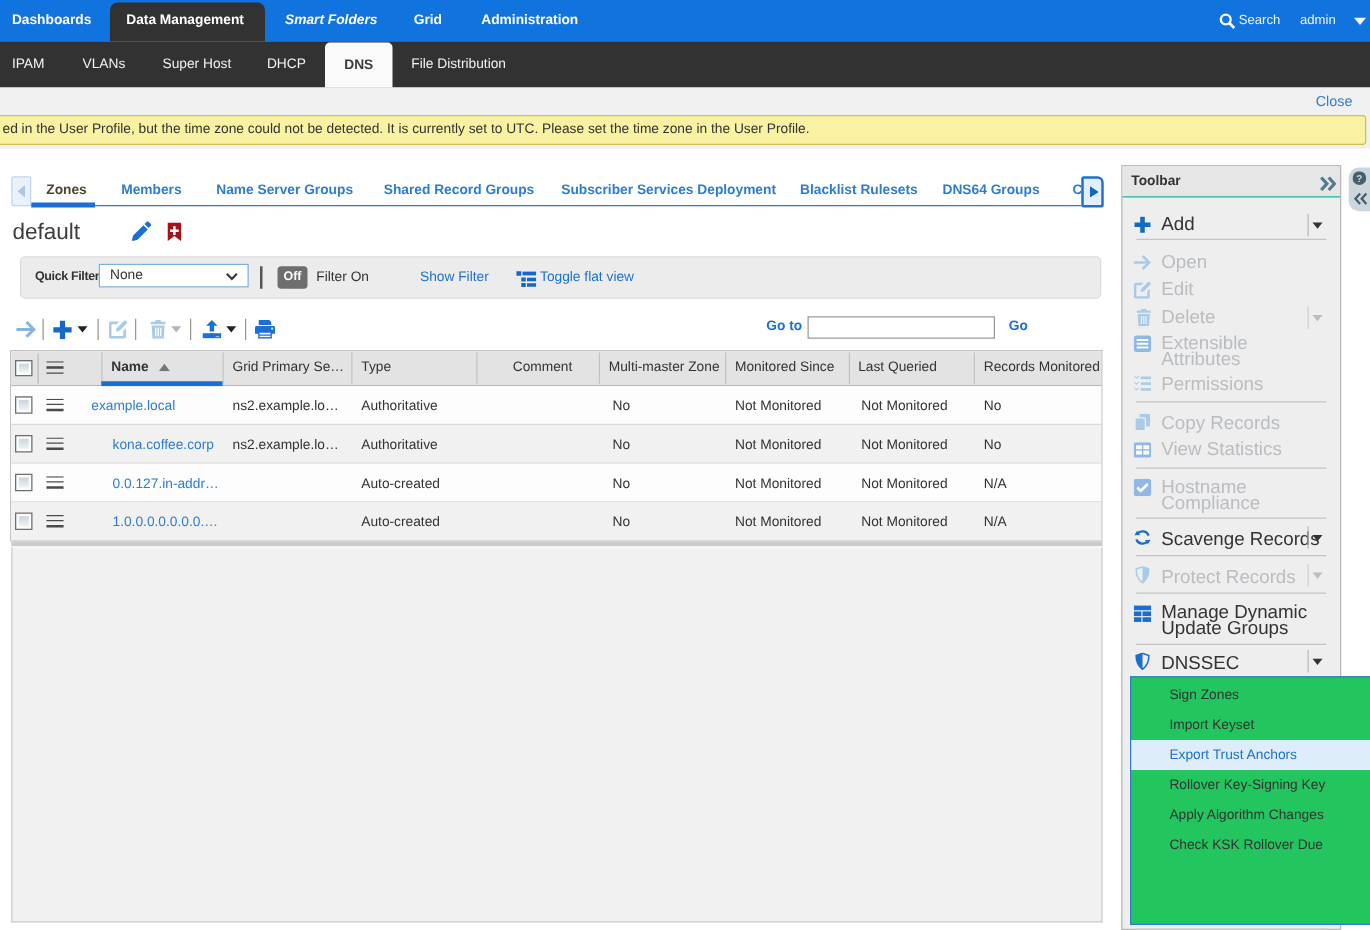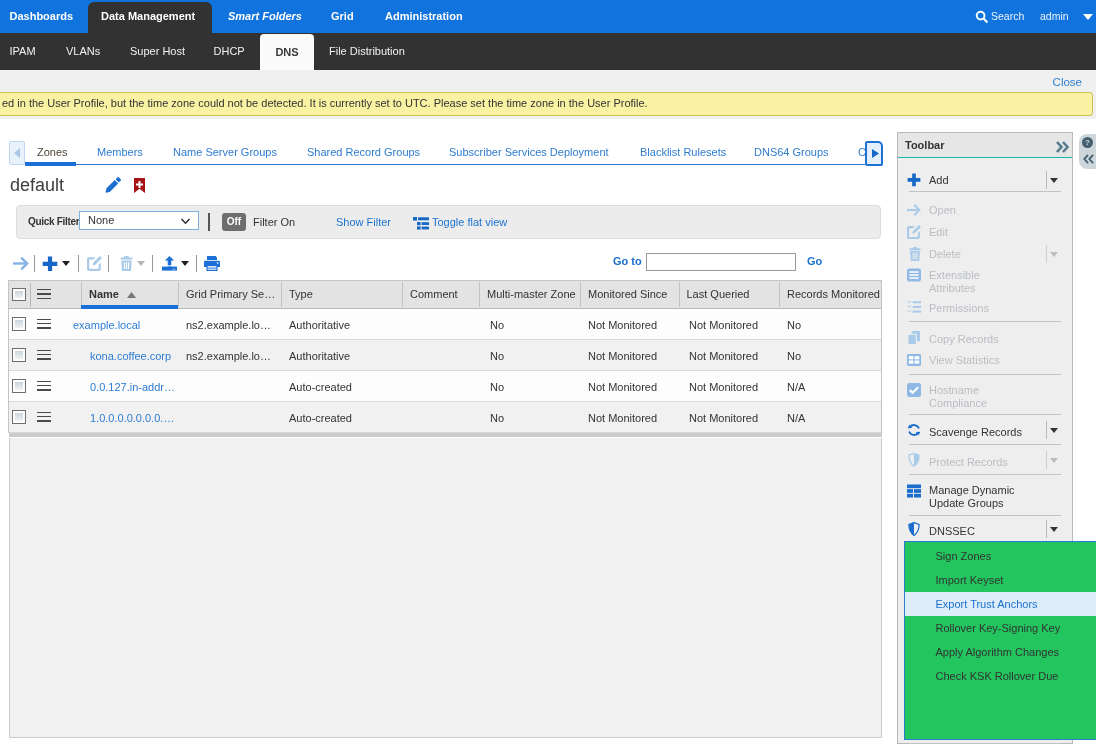--- a/index.html
+++ b/index.html
@@ -13,21 +13,21 @@
 #topnav .rt { font-weight:normal; color:#eef3fa; font-size:10.5px; }
 
 #subnav { left:0; top:33px; width:1096px; height:37px; background:#323233; }
 #subnav .item { position:absolute; top:0; height:37px; line-height:37px; font-size:11px; color:#f2f2f0; white-space:nowrap; }
 #dnstab { position:absolute; left:260px; top:34px; width:54px; height:36px; background:#fafafa; border-radius:4px 4px 0 0; text-align:center; line-height:36px; font-size:11px; font-weight:bold; color:#3a3a3a; z-index:3; }
 
 #graybar { left:0; top:70px; width:1096px; height:49px; background:#f0f0f0; }
 #closelink { position:absolute; right:14px; top:6px; color:#2e7dd1; font-size:11.5px; }
 #banner { position:absolute; left:-8px; top:22px; width:1100.5px; height:24px; background:#f9f2a2; border:1px solid #ccbe59; border-radius:0 3px 3px 0; font-size:11px; color:#333; line-height:21px; padding-left:9px; white-space:nowrap; overflow:hidden; }
 
-#tabstrip { left:0; top:140px; width:808px; height:25px; background:#fff; }
+#tabstrip { left:0; top:140px; width:808px; height:25px; background:#fff;font-weight:bold; }
 #tabline { position:absolute; left:25px; top:23.5px; width:840px; height:1.8px; background:#2878d8; }
 #zonesline { position:absolute; left:25px; top:21.5px; width:51px; height:4px; background:#1a6fd6; }
 #tabstrip .tab { position:absolute; top:3px; height:18px; line-height:18px; font-size:11px; color:#2e7cd0; white-space:nowrap; }
 .scrollbtn { position:absolute; width:16px; height:24px; border:1px solid #bdd7f0; background:#e9f1fa; border-radius:2px; }
 
 #title { left:10px; top:174.5px; font-size:18px; color:#3d3d3d; }
 
 #qfbar { left:16px; top:204.5px; width:865px; height:34.5px; background:#ececec; border:1px solid #dcdcdc; border-radius:4px; }
 #qfbar .lbl { position:absolute; font-size:11px; color:#333; top:10px; white-space:nowrap;text-align:right; }
 #qfselect { position:absolute; left:62px; top:5px; width:120px; height:19px; background:#fff; border:1px solid #7fb0dc; font-size:11px; color:#333; line-height:17px; padding-left:8px; }
@@ -47,21 +47,21 @@
 .grow .zn { color:#2d7dd2; }
 .cb3d { position:absolute; left:3px; width:13.5px; height:13.5px; border:1px solid #6e6e6e; background:linear-gradient(180deg,#c2ccd6 0%,#dde4e9 50%,#f8f9f9 100%); box-shadow:inset 0 0 0 2px #fdfdfd; }
 .burger { position:absolute; left:27.5px; width:14.5px; height:11px; overflow:hidden; }
 .burger div { height:1.3px; background:#4a4a4a; margin-bottom:3.2px; }
 #hscroll { position:absolute; left:8.5px; top:432.5px; width:873.5px; height:4px; background:#cbcbcb; }
 #graybelow { position:absolute; left:8.5px; top:437.5px; width:873.5px; height:300px; background:#f1f1f1; border:1px solid #cccccc; border-top:none; }
 
 #toolbar { left:897px; top:132px; width:176px; height:612px; background:#eeeeee; border:1px solid #b9b9b9; }
 #tbhead { position:absolute; left:0; top:0; width:174px; height:25px; background:#e6e6e6; border-bottom:1px solid #14b8a6; }
 .tbi { position:absolute; left:9px; width:14px; height:14px; }
-.tbtxt { position:absolute; left:31px; font-size:11px; color:#333; line-height:12.5px; white-space:nowrap; }
+.tbtxt { position:absolute; left:31px; font-size:15px; color:#333; line-height:12.5px; white-space:nowrap; }
 .tbtxt.dis { color:#b9bdc2; }
 .tbsep { position:absolute; left:11px; width:152px; height:1px; background:#c3c3c3; }
 .tbcline { position:absolute; left:148px; width:1px; height:18px; background:#b9b9b9; }
 .tbcaret { position:absolute; left:152px; width:0; height:0; border-left:4px solid transparent; border-right:4px solid transparent; border-top:5px solid #333; }
 .tbcaret.dis { border-top-color:#b9bdc2; }
 
 #menu { left:903.5px; top:540.5px; width:200px; height:199px; background:#22c55e; border:1px solid #2b7bd3; padding-top:2.5px; z-index:5; }
 #menu .mi { position:relative; height:24px; line-height:24px; font-size:11px; color:#333; padding-left:31px; white-space:nowrap; }
 #menu .mi.hl { background:#ddeefa; color:#1c6fce; }
 
@@ -221,21 +221,21 @@
         <div></div>
       </div>
     <div style="position:absolute;left:20.5px;top:2px;width:1px;height:24px;background:#b9b9b9;"></div>
     <div class="hc" style="left:72px;width:97px;font-weight:bold;border-left:1px solid #c3c3c3;">Name
       <svg style="margin-left:5px;" width="9" height="6" viewBox="0 0 9 6">
           <path d="M4.5 0L9 6H0z" fill="#777"></path>
         </svg>
     </div>
     <div class="hc" style="left:169px;width:103px;">Grid Primary Se…</div>
     <div class="hc" style="left:272px;width:100px;">Type</div>
-    <div class="hc" style="left:393px;width:98px;">Comment</div>
+    <div class="hc" style="left:372px;width:98px;text-align:center;">Comment</div>
     <div class="hc" style="left:470px;width:101px;">Multi-master Zone</div>
     <div class="hc" style="left:571px;width:98.5px;">Monitored Since</div>
     <div class="hc" style="left:669.5px;width:100.5px;">Last Queried</div>
     <div class="hc" style="left:770px;width:104px;">Records Monitored</div>
     <div style="position:absolute;left:72px;top:24px;width:97px;height:4px;background:#1a6fd6;"></div>
   </div>
   <div id="gbody">
     <div class="grow">
       <div class="cb3d" style="top:8.5px;"></div>
       <div class="burger" style="top:10px;">

